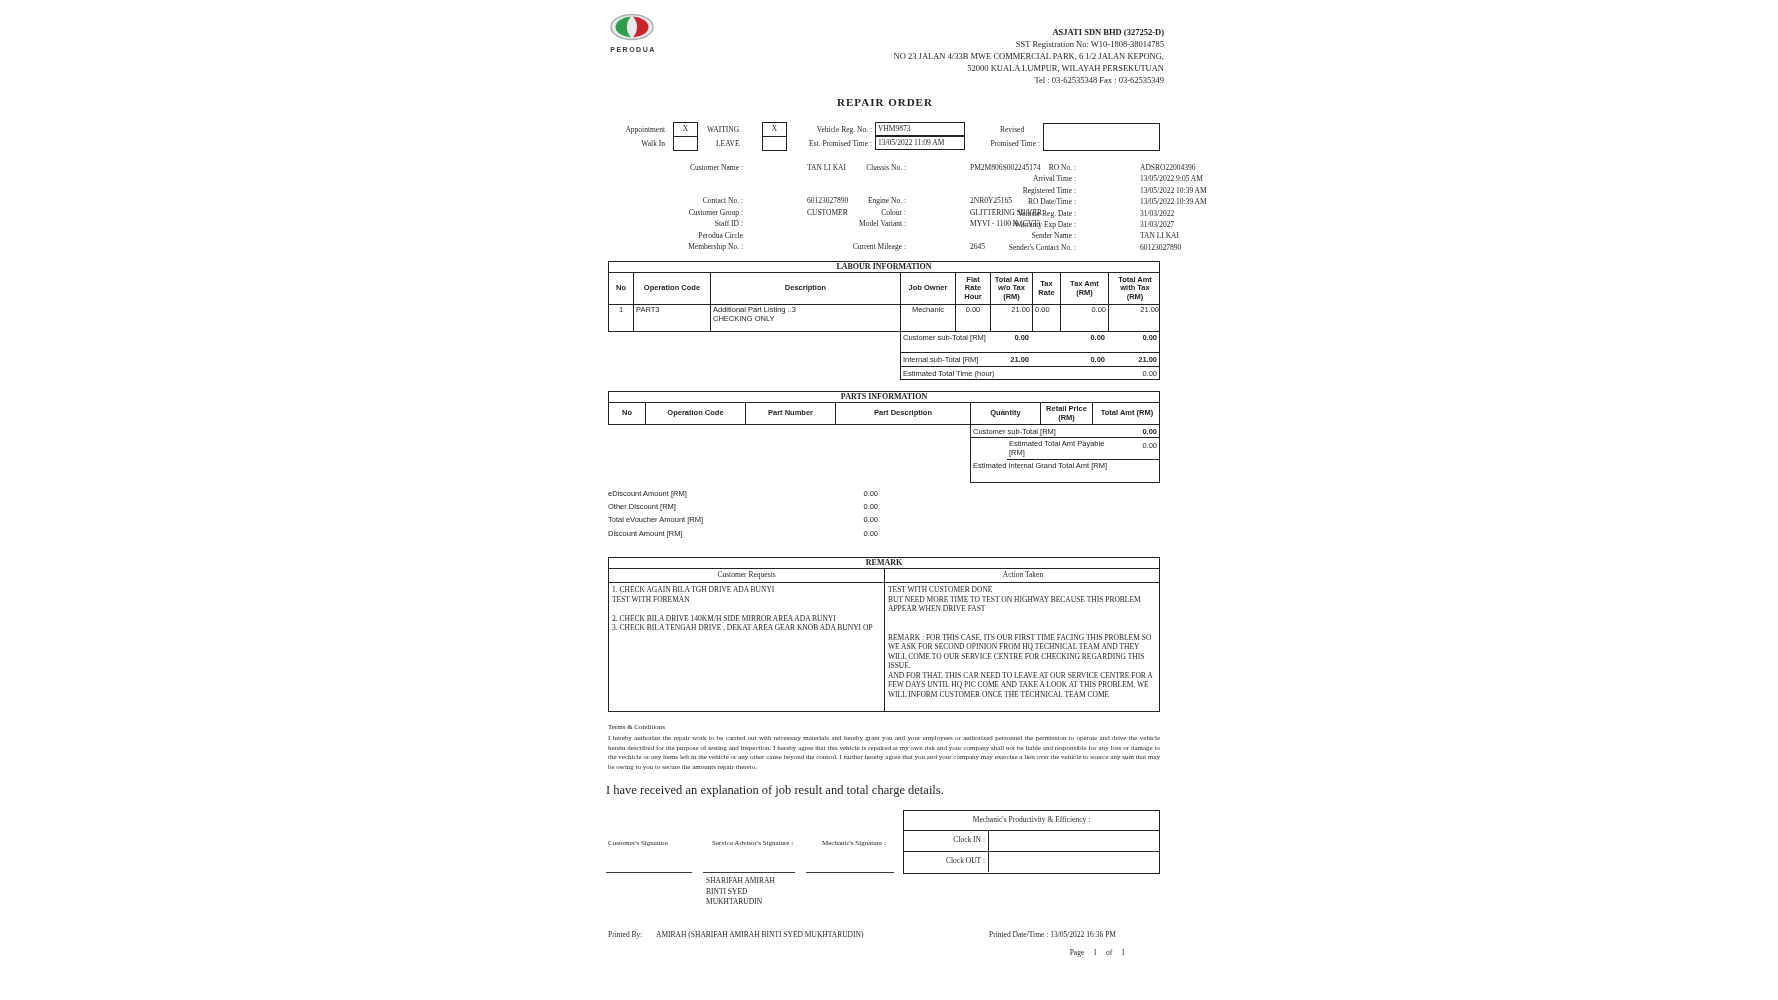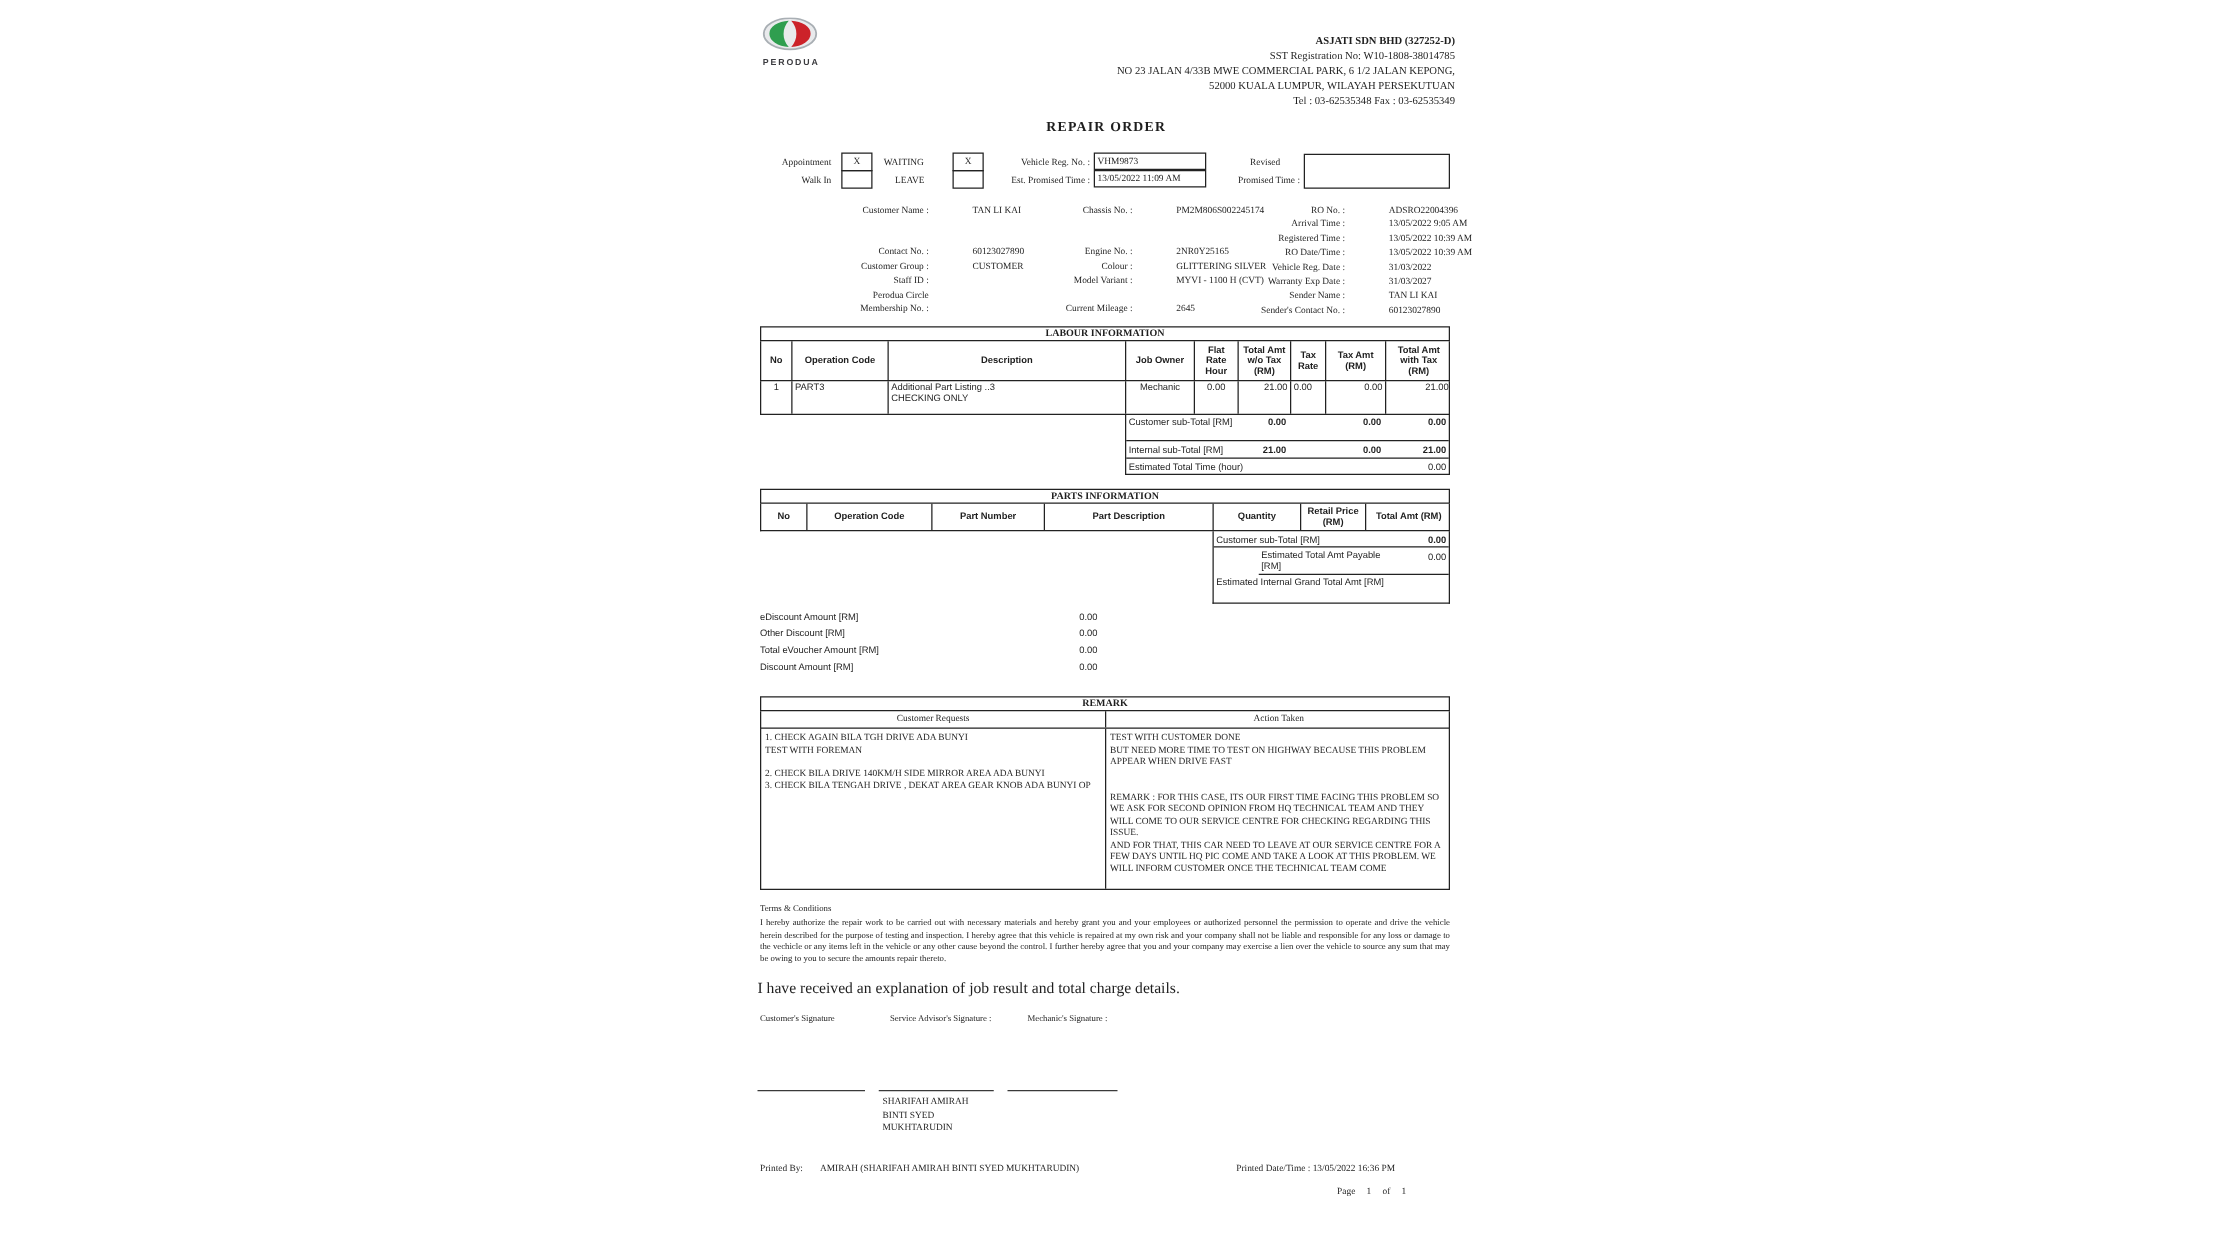--- a/index.html
+++ b/index.html
@@ -18,21 +18,21 @@
 
   
   .lab{font-size:7.5px;white-space:nowrap;}
   .cb{width:25px;height:15px;border:1.5px solid #222;text-align:center;font-size:7.5px;line-height:12px;}
   .vbox{width:90px;height:14px;border:1.5px solid #222;font-size:7.5px;line-height:11px;padding-left:2px;white-space:nowrap;}
   .bigbox{border:1.5px solid #222;}
 
   
   .irow{display:flex;height:11.4px;font-size:7.5px;white-space:nowrap;gap:32px;}
   .ilab{text-align:right;flex:none;}
-  .ival{padding-left:3px;}
+  .ival{padding-left:3px;margin-left:29px;}
   .gap22{height:22px;}
   .gap11{height:11px;}
 
   
   .tbar{border:1.5px solid #222;height:12px;line-height:10px;text-align:center;font-weight:bold;font-size:8px;}
 
   
   .l-grid{display:grid;grid-template-columns:25px 77px 190px 55px 35px 42px 28px 48px 52px;
           border:1.5px solid #222;border-top:none;font-family:"Liberation Sans",sans-serif;}
   .l-grid>div{border-right:1px solid #222;padding:1px 2px;font-size:7.5px;line-height:8.5px;overflow:hidden;}
@@ -74,21 +74,21 @@
   .r-body{display:grid;grid-template-columns:276px 276px;border:1.5px solid #222;border-top:none;}
   .r-body>div{border-right:1px solid #222;padding:2px 3px;font-size:7.5px;line-height:9.5px;height:128px;overflow:hidden;}
   .r-body>div:last-child{border-right:none;}
 
   
   .terms-h{font-size:7px;}
   .terms-b{font-size:7px;line-height:9.5px;text-align:justify;}
   .ack{font-size:12.5px;}
 
   
-  .siglab{font-size:7px;white-space:nowrap;}
+  .siglab{font-size:7px;white-space:nowrap;margin-top:28px;}
   .prodbox{left:297px;top:810px;width:257px;height:64px;border:1.5px solid #222;}
   .prod-h{height:20px;border-bottom:1px solid #222;text-align:center;font-size:7.5px;line-height:18px;}
   .prod-r{display:flex;height:21px;border-bottom:1px solid #222;}
   .prod-r:last-child{border-bottom:none;height:20px;}
   .prod-l{width:85px;border-right:1px solid #222;text-align:right;padding:4px 3px 0 0;font-size:7.5px;}
   .sig-line{height:0;border-top:1.5px solid #3a3a3a;}
   .advname{font-size:7.5px;line-height:10.5px;}
 
   
   .foot{font-size:7.5px;white-space:nowrap;}
@@ -340,20 +340,31 @@
 
   <div class="abs terms-h" style="left:2px;top:723px;">Terms &amp; Conditions</div>
   <div class="abs terms-b" style="left:2px;top:734px;width:552px;">I hereby authorize the repair work to be carried out with necessary materials and hereby grant you and your employees or authorized personnel the permission to operate and drive the vehicle herein described for the purpose of testing and inspection. I hereby agree that this vehicle is repaired at my own risk and your company shall not be liable and responsible for any loss or damage to the vechicle or any items left in the vehicle or any other cause beyond the control. I further hereby agree that you and your company may exercise a lien over the vehicle to source any sum that may be owing to you to secure the amounts repair thereto.</div>
 
   <div class="abs ack" style="left:0;top:783px;">I have received an explanation of job result and total charge details.</div>
 
   <div class="abs siglab" style="left:2px;top:811px;">Customer's Signature</div>
   <div class="abs siglab" style="left:106px;top:811px;">Service Advisor's Signature :</div>
   <div class="abs siglab" style="left:216px;top:811px;">Mechanic's Signature :</div>
 
+  <div class="abs prodbox">
+    <div class="prod-h">Mechanic's Productivity &amp; Efficiency :</div>
+    <div class="prod-r">
+      <div class="prod-l">Clock IN :</div>
+      <div></div>
+    </div>
+    <div class="prod-r">
+      <div class="prod-l">Clock OUT :</div>
+      <div></div>
+    </div>
+  </div>
 
   <div class="abs sig-line" style="left:0;top:872px;width:86px;"></div>
   <div class="abs sig-line" style="left:97px;top:872px;width:92px;"></div>
   <div class="abs sig-line" style="left:200px;top:872px;width:88px;"></div>
 
   <div class="abs advname pre" style="left:100px;top:876px;">SHARIFAH AMIRAH
 BINTI SYED
 MUKHTARUDIN</div>
 
   <div class="abs foot" style="left:2px;top:930px;">Printed By:</div>

